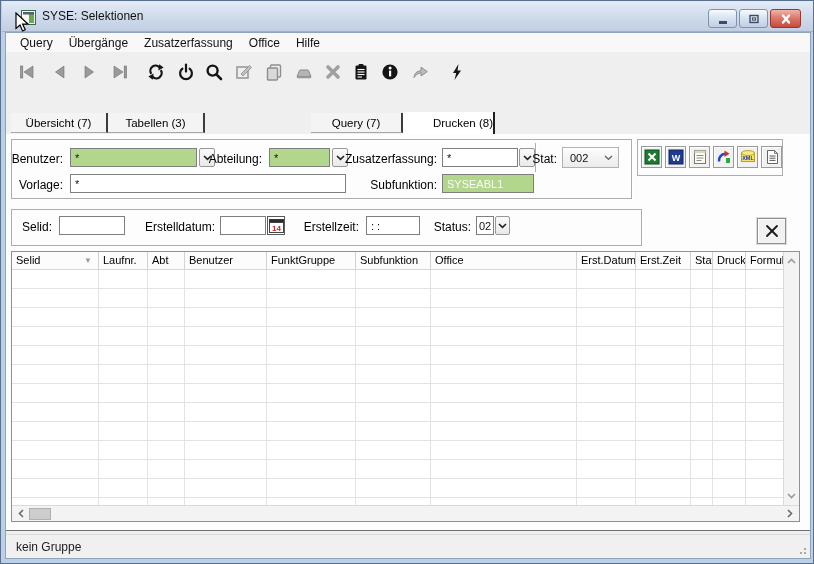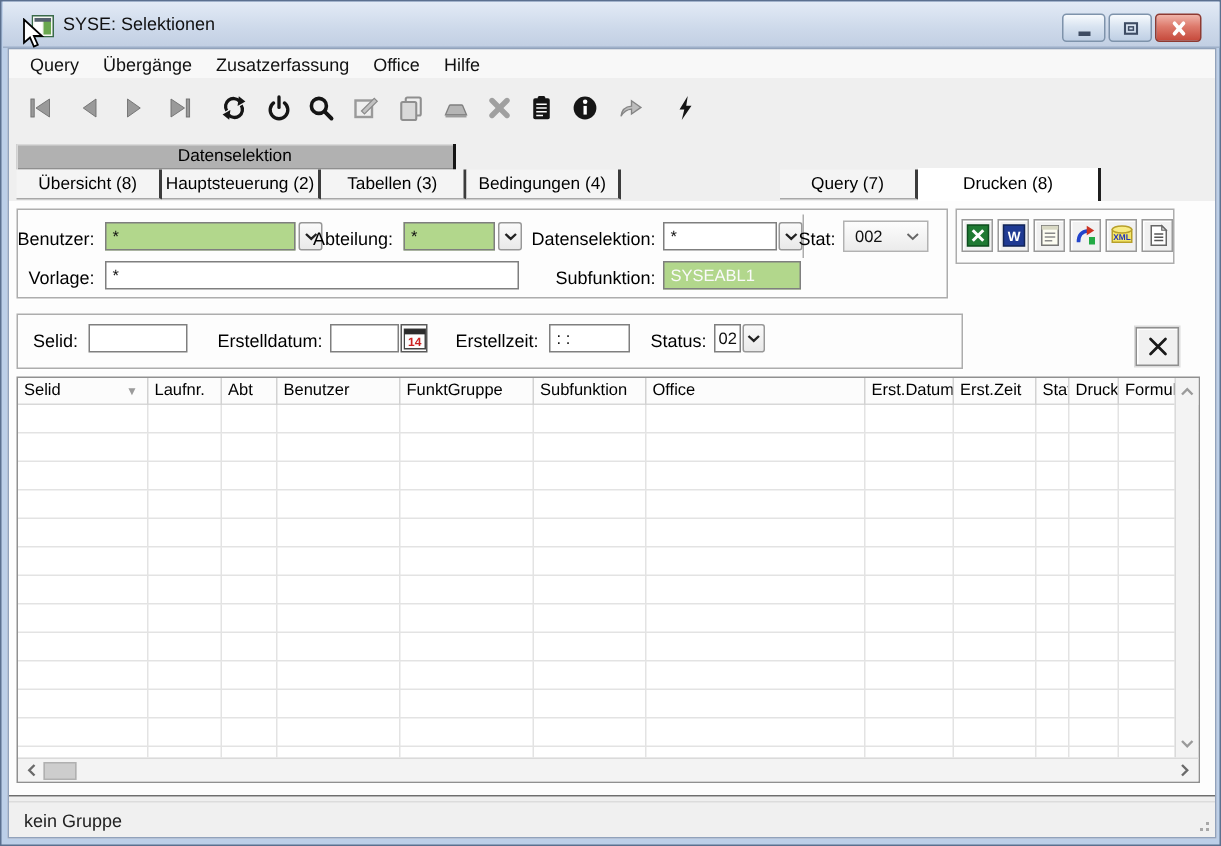--- a/index.html
+++ b/index.html
@@ -221,29 +221,26 @@
     <svg width="20" height="20" viewBox="0 0 20 20">
         <path d="M4 15.5 Q4.6 9.2 11 8.7 V5.2 L17.3 9.6 L11 14 V10.7 Q6.6 11 4 15.5 Z" fill="#bdbdbd" stroke="#858585" stroke-width="0.9"></path>
       </svg>
   </span>
   <span class="tbtn" style="left:443px">
     <svg width="20" height="20" viewBox="0 0 20 20">
         <polygon points="11.5,2 6,11 9.2,11 7.5,18 14,8.5 10.5,8.5" fill="#151515"></polygon>
       </svg>
   </span>
 
-  <div class="dataset-tab">Datenselektion</div>
   <div class="tabstrip" id="tabstrip">
-      <div class="tab" style="width: 97px;">Übersicht (8)</div>
-      <div class="tab" style="width: 106px;">Hauptsteuerung (2)</div>
+      <div class="tab" style="width: 97px;">Übersicht (7)</div>
       <div class="tab" style="width: 97px;">Tabellen (3)</div>
-      <div class="tab" style="width: 103px;">Bedingungen (4)</div>
       <div class="tab" style="width: 106px; margin-top: 48px;">Sort/Gruppe (5)</div>
       <div class="tab" style="width: 92px;">Query (7)</div>
-      <div class="tab active" style="width: 122px;">Drucken (8)</div>
+      <div class="tab active" style="width: 92px; text-align: right;">Drucken (8)</div>
     </div>
   <div class="content"></div>
 
   <div class="groupbox gb-fields"></div>
   <div class="gb-divider"></div>
 
   <span class="lbl" style="right:750px;top:151px">Benutzer:</span>
   <span class="field green" style="left: 69px; top: 147px; width: 127px; background: rgb(178, 215, 140);">*</span>
   <span class="dropbtn" style="left:198px;top:147px">
       <svg width="9" height="6" viewBox="0 0 9 6">
@@ -252,21 +249,21 @@
     </span>
 
   <span class="lbl" style="right:551px;top:151px">Abteilung:</span>
   <span class="field green" style="left: 268px; top: 147px; width: 61px; background: rgb(178, 215, 140);">*</span>
   <span class="dropbtn" style="left:331px;top:147px">
       <svg width="9" height="6" viewBox="0 0 9 6">
         <path d="M1 1 L4.5 4.3 L8 1" stroke="#222" stroke-width="1.6" fill="none"></path>
       </svg>
     </span>
 
-  <span class="lbl" style="right:376px;top:151px">Datenselektion:</span>
+  <span class="lbl" style="right:376px;top:151px">Zusatzerfassung:</span>
   <span class="field" style="left:441px;top:147px;width:76px">*</span>
   <span class="dropbtn" style="left:518px;top:147px">
       <svg width="9" height="6" viewBox="0 0 9 6">
         <path d="M1 1 L4.5 4.3 L8 1" stroke="#222" stroke-width="1.6" fill="none"></path>
       </svg>
     </span>
 
   <span class="lbl" style="right:256px;top:151px">Stat:</span>
   <span class="combo-flat" style="left:561px;top:146px;width:57px">
     <span>002</span>

